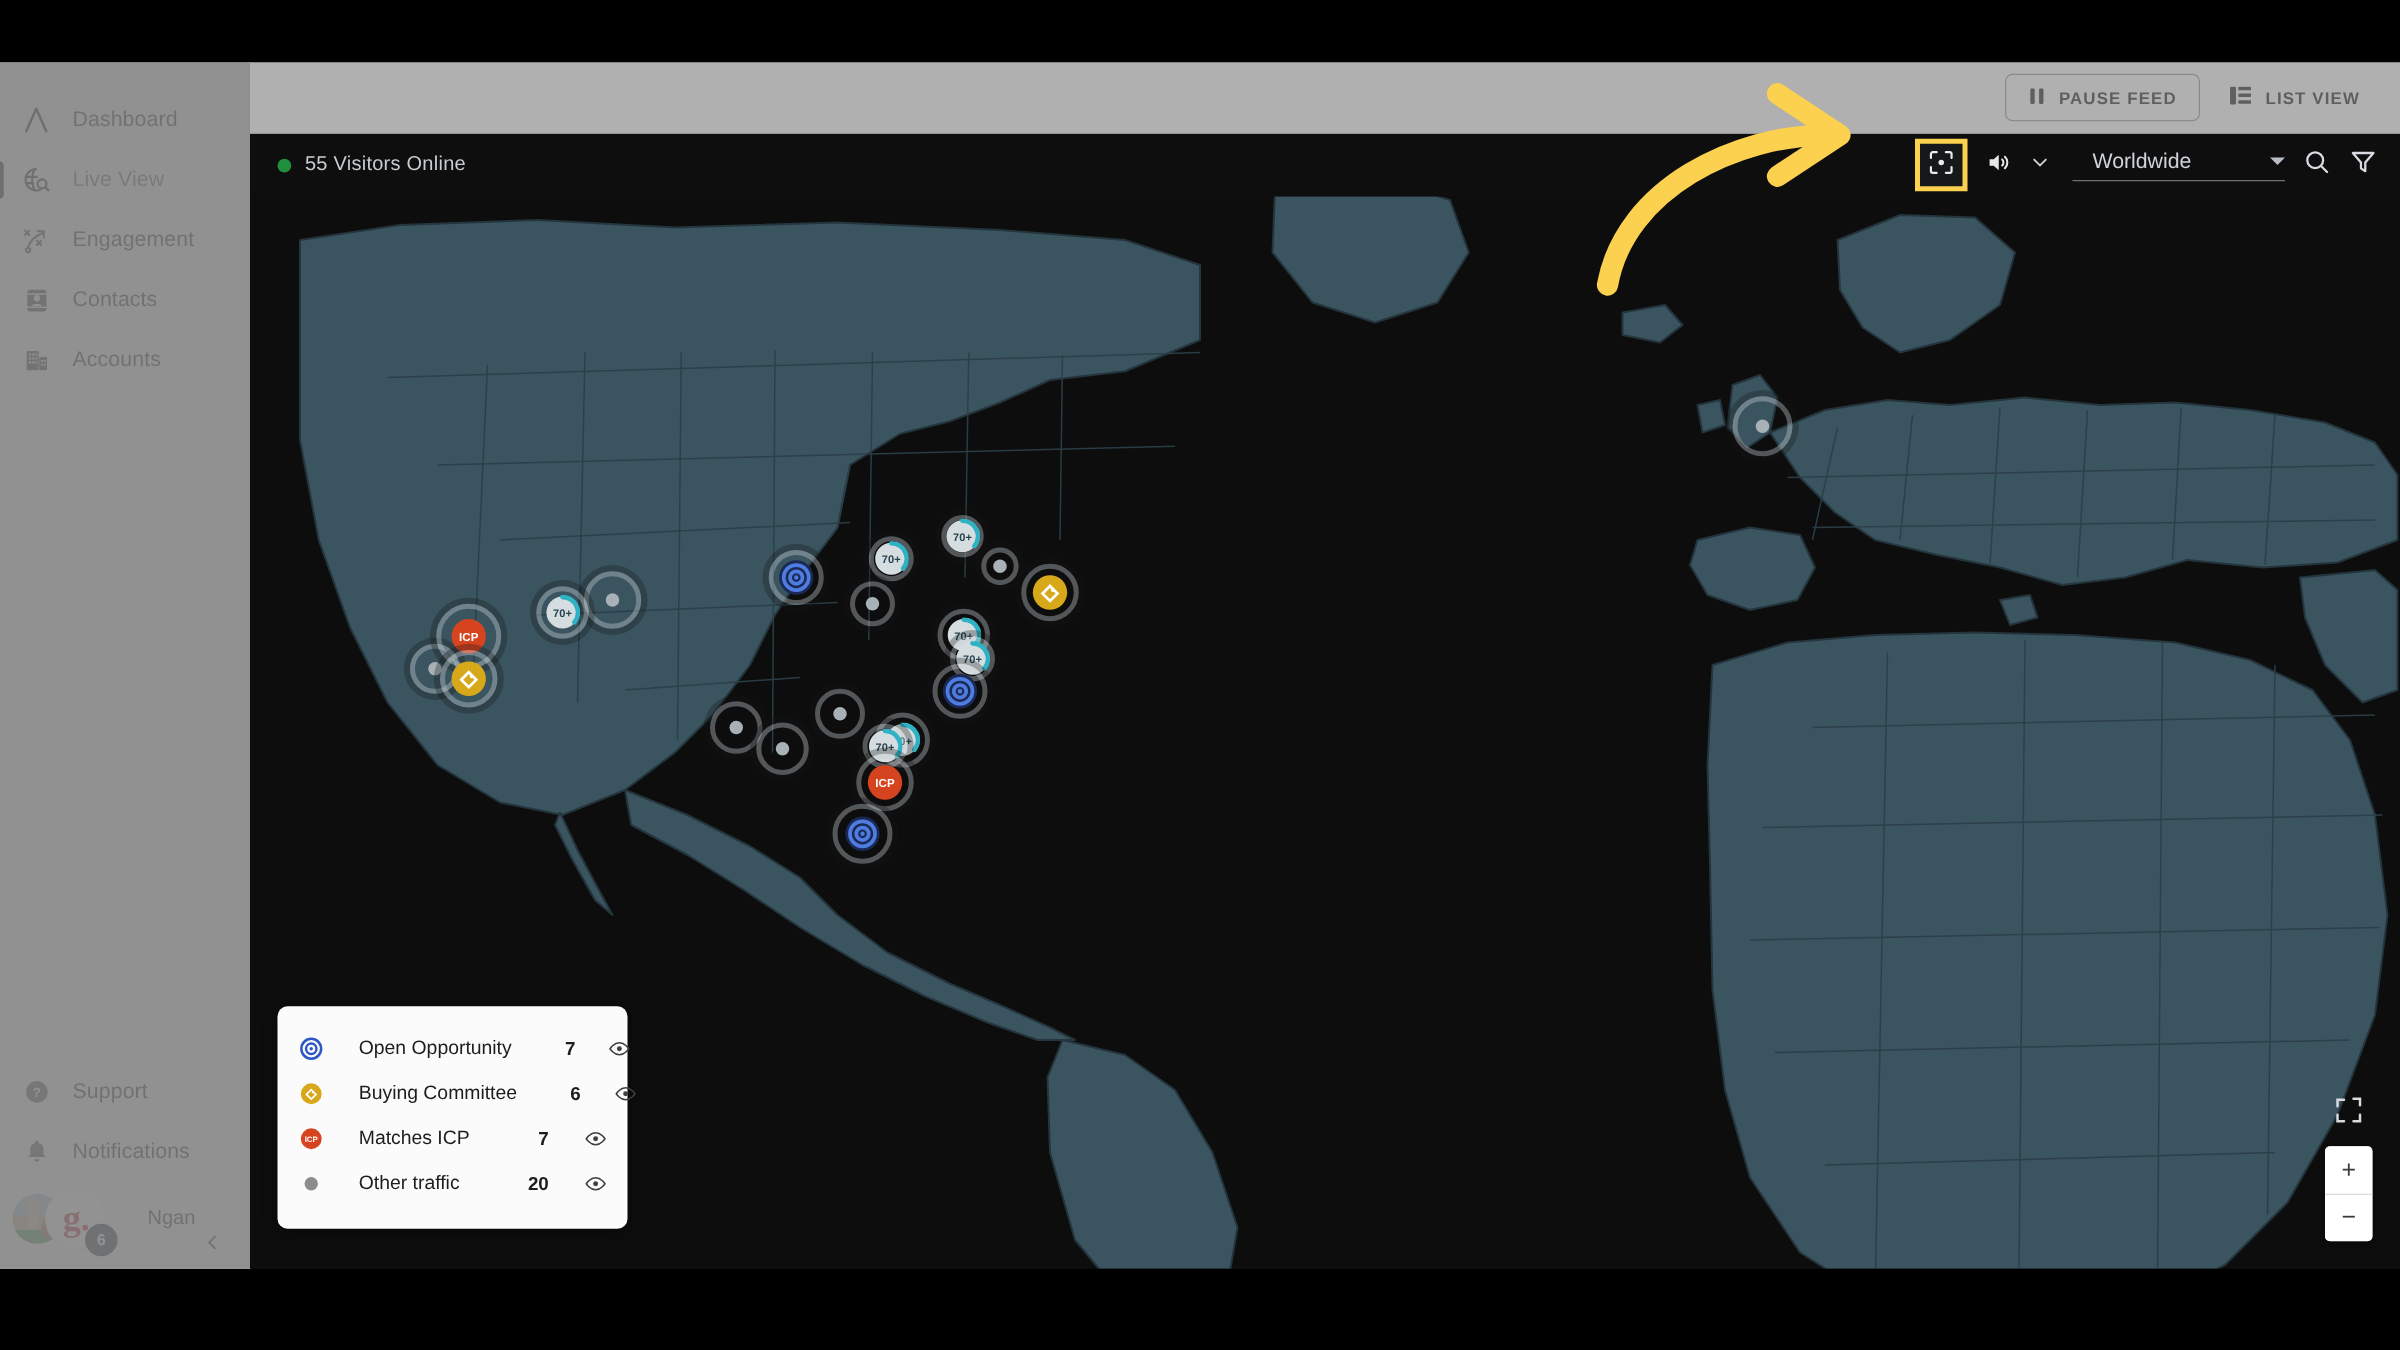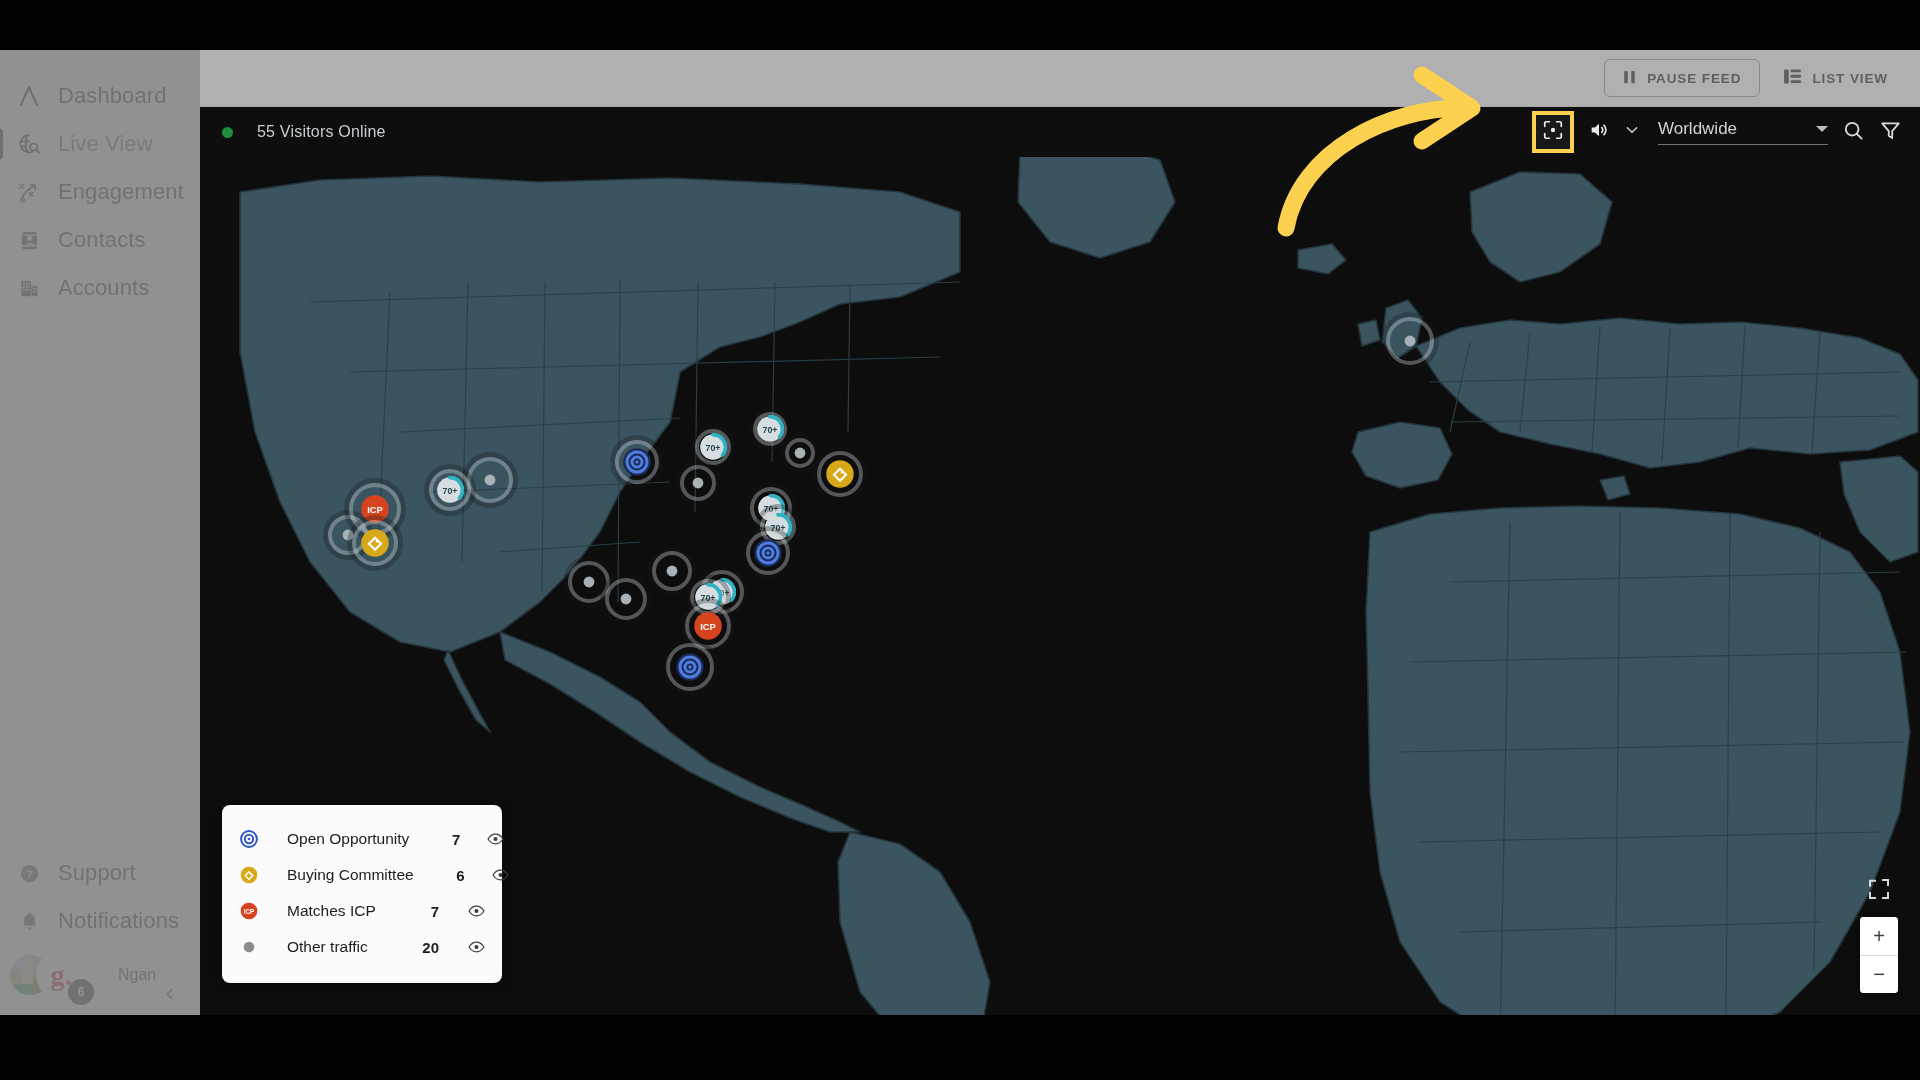--- a/index.html
+++ b/index.html
@@ -27,21 +27,21 @@
   }
   .nav-top { padding-top: 22px; }
   .nav-item {
     position: relative;
     display: flex; align-items: center;
     height: 48px; padding-left: 16px;
     gap: 16px;
     cursor: pointer;
   }
   .nav-item .ic { width: 26px; height: 26px; display:flex; align-items:center; justify-content:center; flex: 0 0 26px; }
-  .nav-item .lbl { font-size: 22px; color: #1d1d1f; letter-spacing: .1px; white-space: nowrap; }
+  .nav-item .lbl { font-size: 17px; color: #1d1d1f; letter-spacing: .1px; white-space: nowrap; }
   .nav-item.active .lbl { color: #5b5b5f; }
   .nav-item.active::before {
     content: ""; position: absolute; left: -4px; top: 9px;
     width: 7px; height: 30px; border-radius: 4px; background: #0f1115;
   }
   .nav-bottom { margin-top: auto; padding-bottom: 10px; }
   .profile-row {
     display: flex; align-items: center;
     height: 60px; padding-left: 10px; gap: 10px;
     position: relative; cursor: pointer;
@@ -103,39 +103,39 @@
     color: #2b2b2b; cursor: pointer; background: transparent; border: 0;
   }
 
   .maphead {
     height: 50px; width: 100%;
     background: #0e0e0e;
     display: flex; align-items: center;
     padding: 0 18px 0 22px;
     position: relative; z-index: 5;
   }
-  .visitors { display: flex; align-items: center; gap: 24px; }
+  .visitors { display: flex; align-items: center; gap: 11px; }
   .dot-green { width: 11px; height: 11px; border-radius: 50%; background: #1f8f3c; }
   .visitors-text { color: #c8cdd2; font-size: 16px; letter-spacing: .2px; }
   .head-right { margin-left: auto; display: flex; align-items: center; gap: 14px; }
   .focus-box {
     width: 42px; height: 42px;
     border: 4px solid #fcd14f;
     background: #17181a;
     display: flex; align-items: center; justify-content: center;
     cursor: pointer;
   }
   .icon-btn { display:flex; align-items:center; justify-content:center; cursor: pointer; color:#e6e8ea; }
   .region-select {
     position: relative; width: 170px;
     border-bottom: 1px solid #6f7277;
     padding-bottom: 5px; margin-left: 4px;
     display: flex; align-items: center; cursor: pointer;
   }
-  .region-select .val { color: #cfd4d9; font-size: 17px; }
+  .region-select .val { color: #cfd4d9; font-size: 17px; margin-left: 16px; }
   .region-select .caret {
     margin-left: auto;
     width: 0; height: 0;
     border-left: 6px solid transparent; border-right: 6px solid transparent;
     border-top: 6px solid #b9bec4;
   }
 
   
   .mapwrap { position: absolute; left: 0; top: 107px; right: 0; bottom: 0; overflow: hidden; background: #0d0d0d; }
   .mapwrap svg.world { position: absolute; left: 0; top: 0; width: 100%; height: 100%; }

